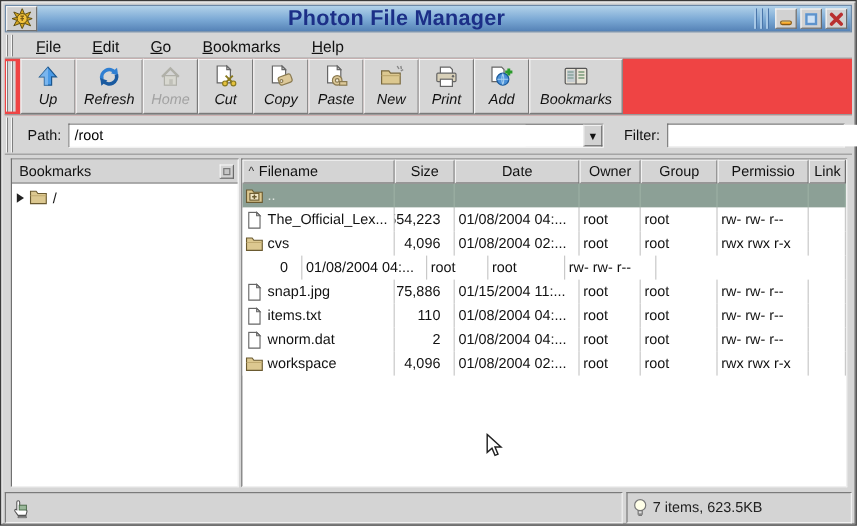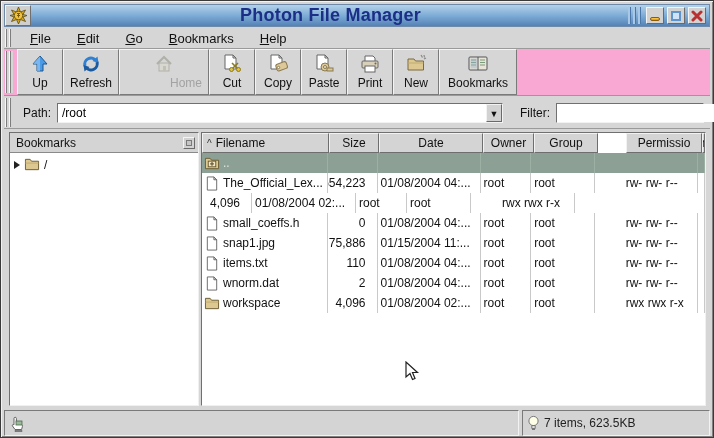--- a/index.html
+++ b/index.html
@@ -28,28 +28,28 @@
   
   .menubar { position:absolute; top:27px; left:3px; right:3px; height:21px;
     display:flex; align-items:flex-end; border-bottom:1px solid #9a9a9a; background:#d6d6d6; }
   .grip { width:8px; align-self:stretch; margin:1px 4px 1px 1px;
     background:repeating-linear-gradient(90deg,#f6f6f6 0 1px,#7e7e7e 1px 2px,#d6d6d6 2px 4px); }
   .menu-item { display:inline-block; padding:2px 13px; font-size:13px; color:#111; }
   .menu-item::first-letter { text-decoration:underline; }
 
   
   .toolbar { position:absolute; top:48px; left:3px; right:3px; height:47px;
-    display:flex; align-items:stretch; background:#f9a8d4; border-bottom:1px solid #9a9a9a; }
+    display:flex; align-items:stretch; background:#ef4444; border-bottom:1px solid #9a9a9a;font-style:italic; }
   .grip.tall { margin:2px 4px 2px 1px; }
   .tbtn { display:flex; flex-direction:column; align-items:center; justify-content:flex-end;
     padding:3px 6px 4px; min-width:46px; background:#d6d6d6;
     border:1px solid; border-color:#f4f4f4 #7a7a7a #7a7a7a #f4f4f4; }
   .tbtn .ticon { height:22px; display:flex; align-items:center; }
   .tbtn .tlabel { font-size:12px; margin-top:1px; white-space:nowrap; }
-  .tbtn.disabled .tlabel { color:#a2a2a2;margin-left:44px; }
+  .tbtn.disabled .tlabel { color:#a2a2a2; }
   .tbtn.wide { min-width:78px; }
 
   
   .pathbar { position:absolute; top:96px; left:3px; right:3px; height:32px;
     display:flex; align-items:center; background:#d6d6d6; border-bottom:1px solid #9a9a9a; padding-right:6px; }
   .pathbar label { margin:0 6px 0 6px; font-size:12px; }
   .combo { height:20px; background:#fff; display:flex; align-items:center;
     border:1px solid; border-color:#707070 #f2f2f2 #f2f2f2 #707070; }
   .combo input { flex:1; height:100%; border:0; outline:none; padding:0 4px; font:12px "Liberation Sans",sans-serif; background:#fff; }
   .combo-arrow { width:16px; height:18px; background:#d2d2d2; color:#111; font-size:9px; line-height:18px; text-align:center;
@@ -73,21 +73,21 @@
   .tree-label { font-size:12px; }
 
   .file-panel { position:absolute; left:197px; right:4px; top:1px; bottom:1px;
     background:#fff; border:1px solid; border-color:#707070 #f0f0f0 #f0f0f0 #707070; overflow:hidden; }
   .thead { display:flex; height:20px; }
   .th { background:#d4d4d4; border:1px solid; border-color:#f2f2f2 #6e6e6e #6e6e6e #f2f2f2;
     font-size:12px; display:flex; align-items:center; justify-content:center; gap:4px; overflow:hidden; white-space:nowrap; }
   .th.name { justify-content:flex-start; padding-left:4px; }
   .sort-caret { font-size:10px; color:#333; }
   .col-name { width:127px; } .col-size { width:50px; } .col-date { width:104px; }
-  .col-owner { width:51px; } .col-group { width:64px; } .col-perm { width:76px;margin-left:28px; } .col-link { width:41px; flex:1; }
+  .col-owner { width:51px; } .col-group { width:64px; } .col-perm { width:76px; } .col-link { width:41px; flex:1; }
 
   .tr { display:flex; height:20px; align-items:center; background:#fff; }
   .tr.selected { background:#8ca096; }
   .tr.selected .td { border-right-color:#9cb0a4; color:#dfe6e0; }
   .td { height:100%; display:flex; align-items:center; font-size:12px; overflow:hidden; white-space:nowrap;
     border-right:1px solid #c9c9c9; padding:0 3px; }
   .td.name { padding-left:2px; gap:3px; }
   .td.size { justify-content:flex-end; padding-right:11px; }
   .ficon { width:16px; height:15px; flex:0 0 16px; }
 
@@ -207,40 +207,51 @@
             <circle cx="12" cy="13" r="1.5" fill="#f4ecd8" stroke="#8a7a50"></circle>
             <rect x="14" y="14" width="6" height="3" fill="#dcc898" stroke="#8a7a50"></rect>
           </svg>
       </span>
       <span class="tlabel">Paste</span>
     </div>
 
     <div class="tbtn">
       <span class="ticon">
         <svg width="22" height="20" viewBox="0 0 22 20">
+            <path d="M3 7 v-2 h6 l1.5 2 h8 v9 H3z" fill="#dcc890" stroke="#7a6a40"></path>
+            <path d="M3 9 h15.5" stroke="#c0aa70"></path>
+            <path d="M16 1 l1.5 2.5 M19 1 l0.5 2.5 M21 4 l-2 1" stroke="#888" stroke-width="1.2"></path>
+          </svg>
+      </span>
+      <span class="tlabel">New</span>
+    </div>
+
+    <div class="tbtn">
+      <span class="ticon">
+        <svg width="22" height="20" viewBox="0 0 22 20">
             <path d="M6 7 V2 h8 l2 2 v3" fill="#fff" stroke="#666"></path>
             <rect x="3" y="7" width="16" height="7" rx="1" fill="#d8d0b8" stroke="#666"></rect>
             <rect x="6" y="12" width="10" height="6" fill="#fff" stroke="#666"></rect>
             <circle cx="16.5" cy="9.5" r="1" fill="#666"></circle>
           </svg>
       </span>
       <span class="tlabel">Print</span>
     </div>
 
     <div class="tbtn">
       <span class="ticon">
         <svg width="22" height="20" viewBox="0 0 22 20">
-            <path d="M3 7 v-2 h6 l1.5 2 h8 v9 H3z" fill="#dcc890" stroke="#7a6a40"></path>
-            <path d="M3 9 h15.5" stroke="#c0aa70"></path>
-            <path d="M16 1 l1.5 2.5 M19 1 l0.5 2.5 M21 4 l-2 1" stroke="#888" stroke-width="1.2"></path>
-          </svg>
-      </span>
-      <span class="tlabel">New</span>
-    </div>
-
+            <path d="M3 2h8l2 2v10H3z" fill="#fff" stroke="#666"></path>
+            <circle cx="12" cy="12" r="5" fill="#4a90d8" stroke="#1a5a9a"></circle>
+            <path d="M7.5 12 h9 M12 7.5 a6 9 0 0 1 0 9 M12 7.5 a6 9 0 0 0 0 9" stroke="#a8d0f0" stroke-width="0.9" fill="none"></path>
+            <path d="M17 3 v6 M14 6 h6" stroke="#2a9a2a" stroke-width="2.4"></path>
+          </svg>
+      </span>
+      <span class="tlabel">Add</span>
+    </div>
 
     <div class="tbtn wide">
       <span class="ticon">
         <svg width="24" height="20" viewBox="0 0 24 20">
             <rect x="3" y="3" width="18" height="13" rx="1" fill="#e8e4d8" stroke="#555"></rect>
             <path d="M12 3 v13" stroke="#555"></path>
             <path d="M5 6 h5 M5 8.5 h5 M5 11 h5 M14 6 h5 M14 8.5 h5 M14 11 h5" stroke="#7a9a7a" stroke-width="1.1"></path>
             <rect x="4.5" y="4.5" width="6.5" height="10" fill="#9ab0c8" opacity="0.45"></rect>
           </svg>
       </span>
@@ -325,36 +336,36 @@
           </div>
           <div class="td size col-size">554,223</div>
           <div class="td col-date">01/08/2004 04:...</div>
           <div class="td col-owner">root</div>
           <div class="td col-group">root</div>
           <div class="td col-perm">rw- rw- r--</div>
           <div class="td col-link"></div>
         </div>
 
         <div class="tr">
+          <div class="td name col-name">
+            <svg class="ficon" viewBox="0 0 16 16">
+                <path d="M1 5 v-2.5 h5 l1.5 2 h7.5 v9 H1z" fill="#dcc890" stroke="#6a5a30"></path>
+                <path d="M1 6.5 h14" stroke="#c0aa70"></path>
+              </svg>
+            <span>cvs</span>
+          </div>
           <div class="td size col-size">4,096</div>
           <div class="td col-date">01/08/2004 02:...</div>
           <div class="td col-owner">root</div>
           <div class="td col-group">root</div>
           <div class="td col-perm">rwx rwx r-x</div>
           <div class="td col-link"></div>
         </div>
 
         <div class="tr">
-          <div class="td name col-name">
-            <svg class="ficon" viewBox="0 0 16 16">
-                <path d="M3 1h7l3 3v11H3z" fill="#fff" stroke="#666"></path>
-                <path d="M10 1v3h3z" fill="#ddd" stroke="#666"></path>
-              </svg>
-            <span>small_coeffs.h</span>
-          </div>
           <div class="td size col-size">0</div>
           <div class="td col-date">01/08/2004 04:...</div>
           <div class="td col-owner">root</div>
           <div class="td col-group">root</div>
           <div class="td col-perm">rw- rw- r--</div>
           <div class="td col-link"></div>
         </div>
 
         <div class="tr">
           <div class="td name col-name">

